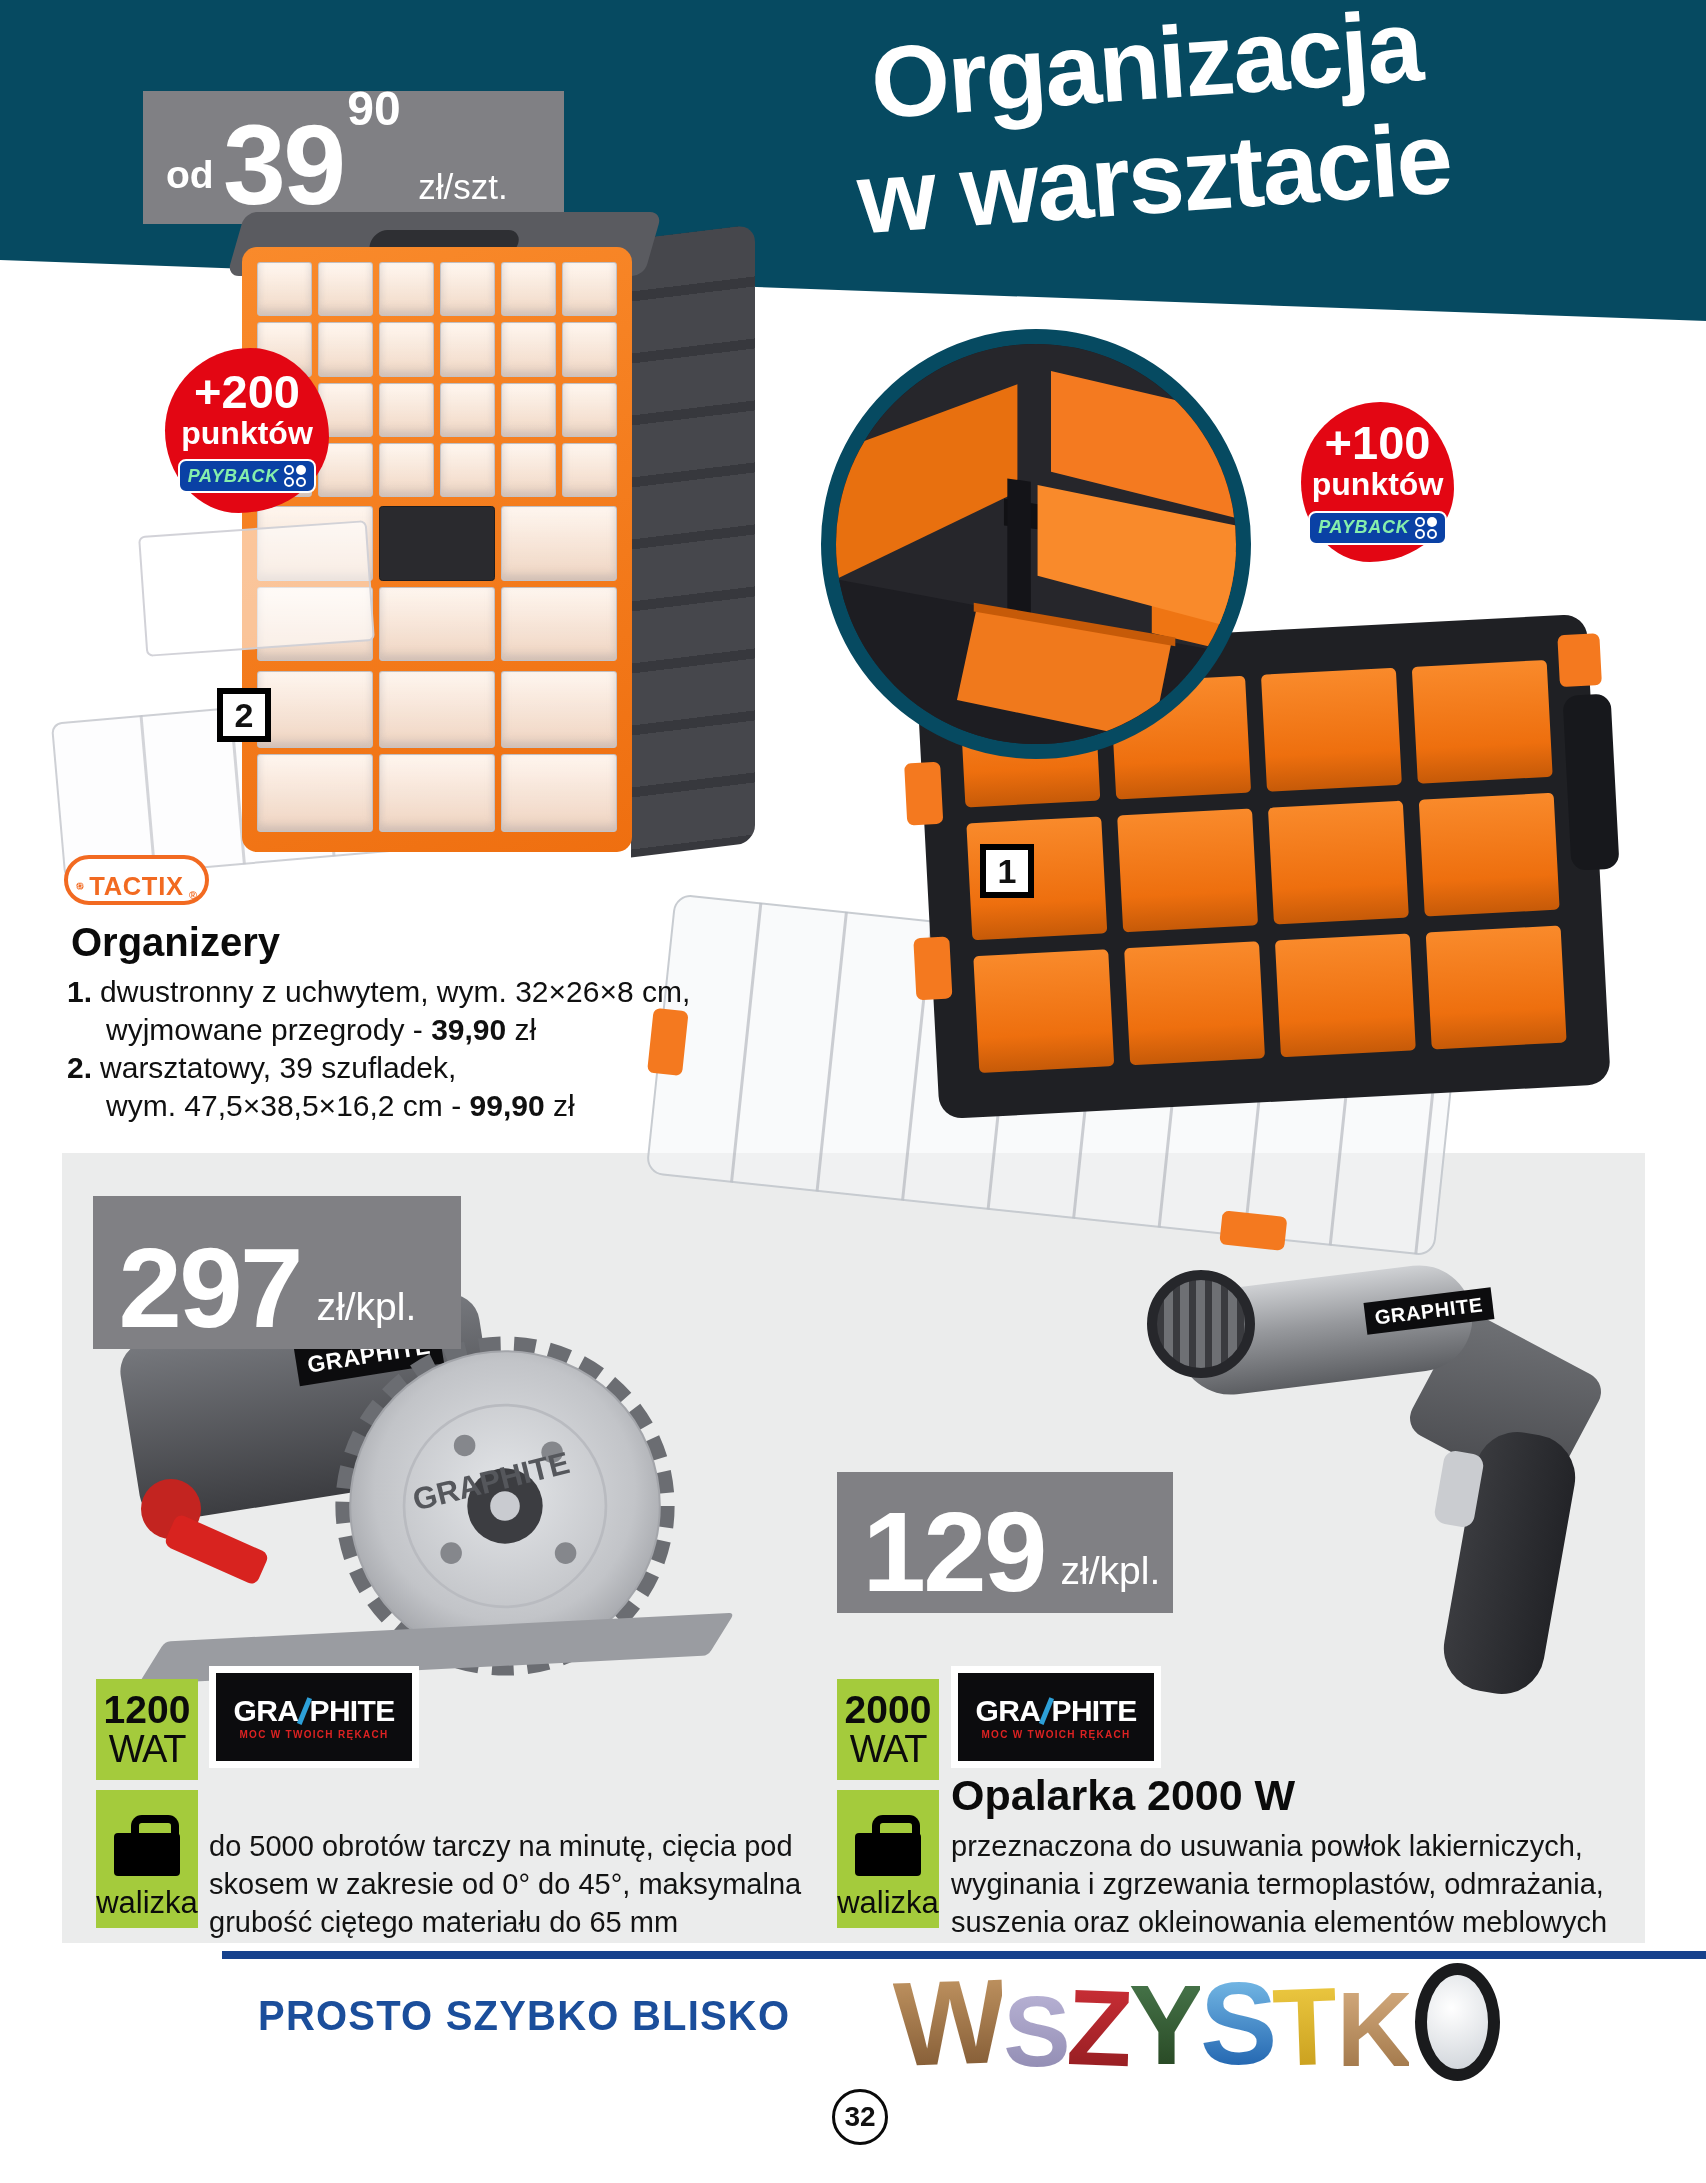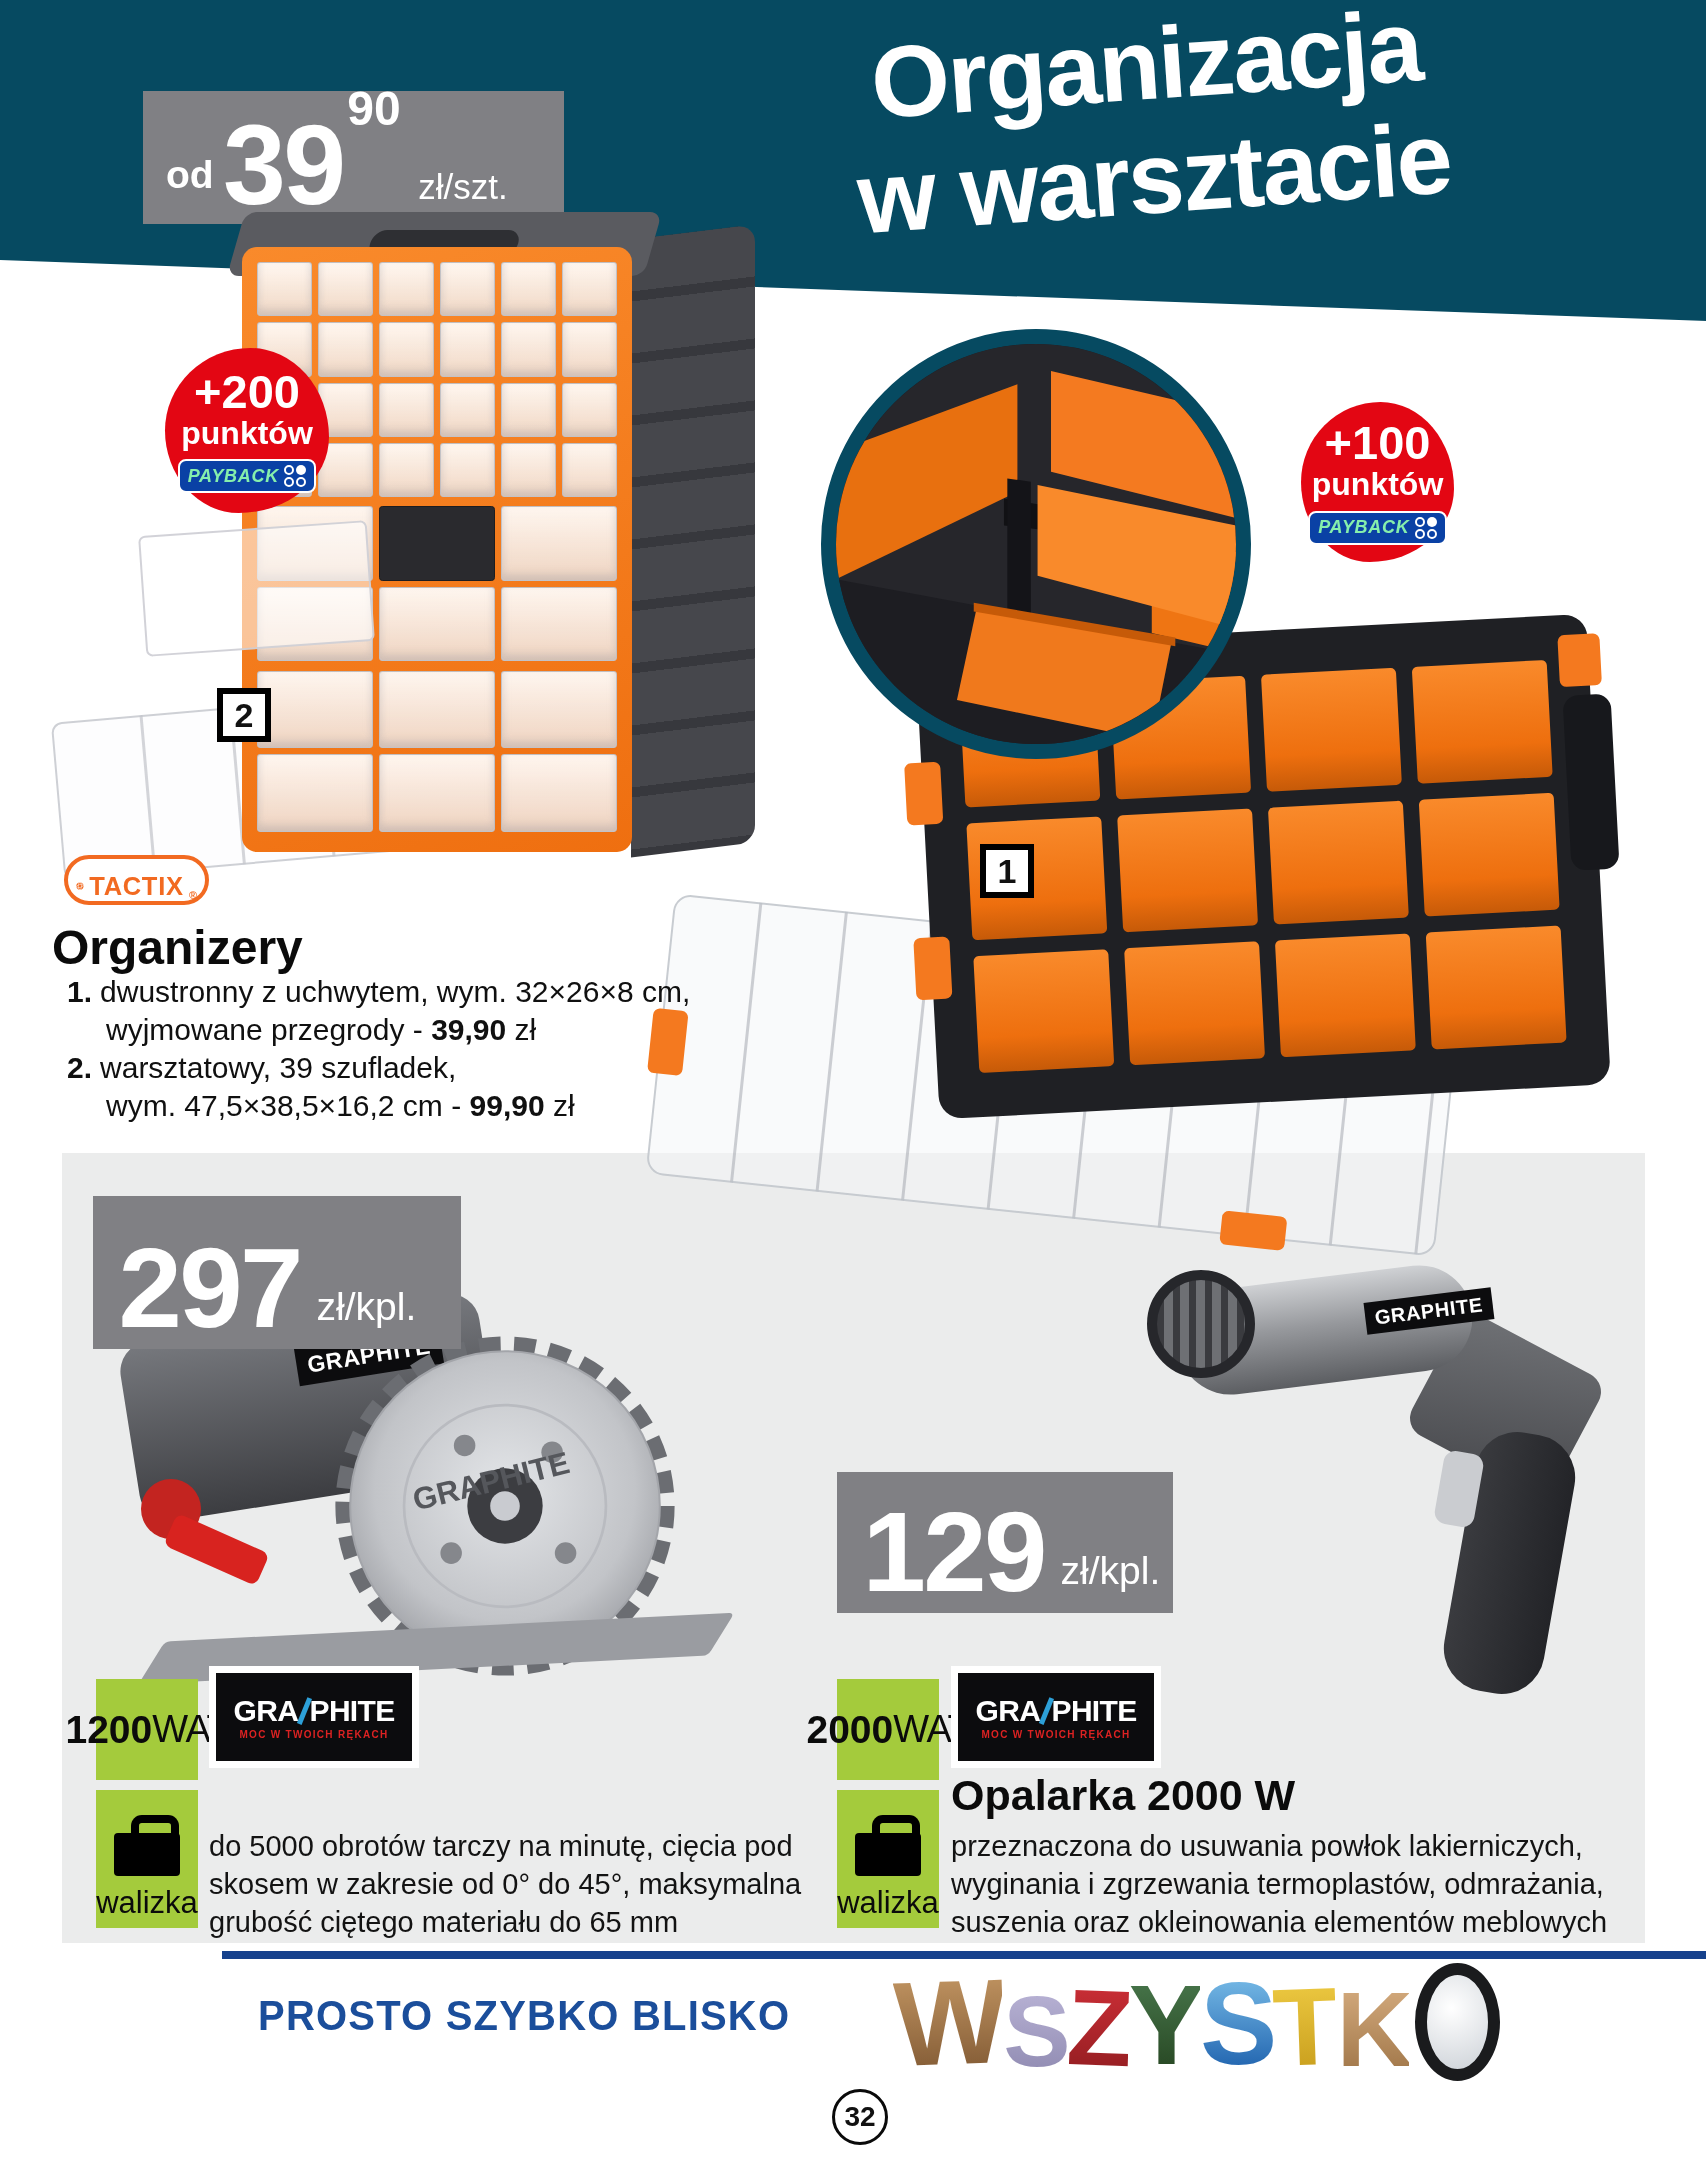--- a/index.html
+++ b/index.html
@@ -103,21 +103,21 @@
   
   .marker { position:absolute; width:54px; height:54px; background:#fff; border:6px solid #000;
     display:flex; align-items:center; justify-content:center; font-size:34px; font-weight:800; z-index:14; }
 
   
   .tactix { position:absolute; left:64px; top:855px; width:145px; height:50px; z-index:15;
     border:4.7px solid #f26a21; border-radius:27px; background:#fff;
     display:flex; align-items:flex-end; padding:0 8px; gap:5.4px; }
   .tactix .tx-name { color:#f26a21; font-weight:800; font-size:25.5px; letter-spacing:0.7px; }
   .tactix sup { color:#f26a21; font-size:10.8px; font-weight:700; }
-  .org-head { position:absolute; left:52px; top:920px; font-size:48px; font-weight:800; color:#0b0b0b; z-index:15; }
+  .org-head { position:absolute; left:71px; top:920px; font-size:40px; font-weight:800; color:#0b0b0b; z-index:15; }
   .org-list { position:absolute; left:67px; top:973px; width:484px; font-size:30px; line-height:38px; color:#101010; z-index:15; }
   .org-list .row { white-space:nowrap; }
   .org-list .num { font-weight:800; margin-right:8px; }
   .org-list .cont { padding-left:39px; }
   .org-list .bold { font-weight:800; }
 
   
   .panel { position:absolute; left:62px; top:1153px; width:1583px; height:790px; background:#ebecec; z-index:2; }
   .pricebox2 { position:absolute; background:#808084; color:#fff; display:flex; align-items:flex-end;
     padding:0 13.4px 16px 25.5px; z-index:5; }
@@ -152,21 +152,21 @@
   .gun-joint { position:absolute; left:282px; top:108px; width:161px; height:134px;
     background:linear-gradient(160deg,#707276,#46474b); transform:rotate(28deg); border-radius:20px; }
   .gun-handle { position:absolute; left:316px; top:202px; width:101px; height:262px;
     background:linear-gradient(90deg,#3a3b3f,#232428); border-radius:43px; transform:rotate(10deg); }
   .gun-label { position:absolute; left:222px; top:65px; background:#0c0c0e; color:#fff; font-weight:800;
     font-size:20px; padding:4.7px 9.4px; transform:rotate(-7deg); letter-spacing:0.7px; }
   .gun-trigger { position:absolute; left:296px; top:222px; width:40px; height:74px; background:#caccd0; border-radius:12px; transform:rotate(10deg); }
 
   
   .wat-badge { position:absolute; width:102px; height:101px; background:#a4cb3c; z-index:4;
-    display:flex; flex-direction:row; align-items:center; justify-content:center; line-height:1.02; }
+    display:flex; flex-direction:column; align-items:center; justify-content:center; line-height:1.02; }
   .wat-badge .wv { font-size:39px; font-weight:800; color:#0b0b0b; }
   .wat-badge .wu { font-size:38px; font-weight:300; color:#0b0b0b; letter-spacing:-1.3px; }
   .case-badge { position:absolute; width:102px; height:138px; background:#a4cb3c; z-index:4;
     display:flex; flex-direction:column; align-items:center; justify-content:flex-end; padding-bottom:6.7px; }
   .suitcase { position:relative; width:66px; height:43px; background:#000; border-radius:4px; margin-bottom:9.4px; }
   .suitcase::before { content:""; position:absolute; left:17px; top:-17.5px; width:32px; height:20px;
     border:8px solid #000; border-bottom:none; border-radius:10.8px 10.8px 0 0; }
   .case-badge .cb-label { font-size:31px; font-weight:400; color:#0b0b0b; }
   .glogo { position:absolute; width:210px; height:102px; background:#fff; padding:6.7px; z-index:4; }
   .glogo .gbox { width:100%; height:100%; background:#0c0c0e; display:flex; flex-direction:column;

